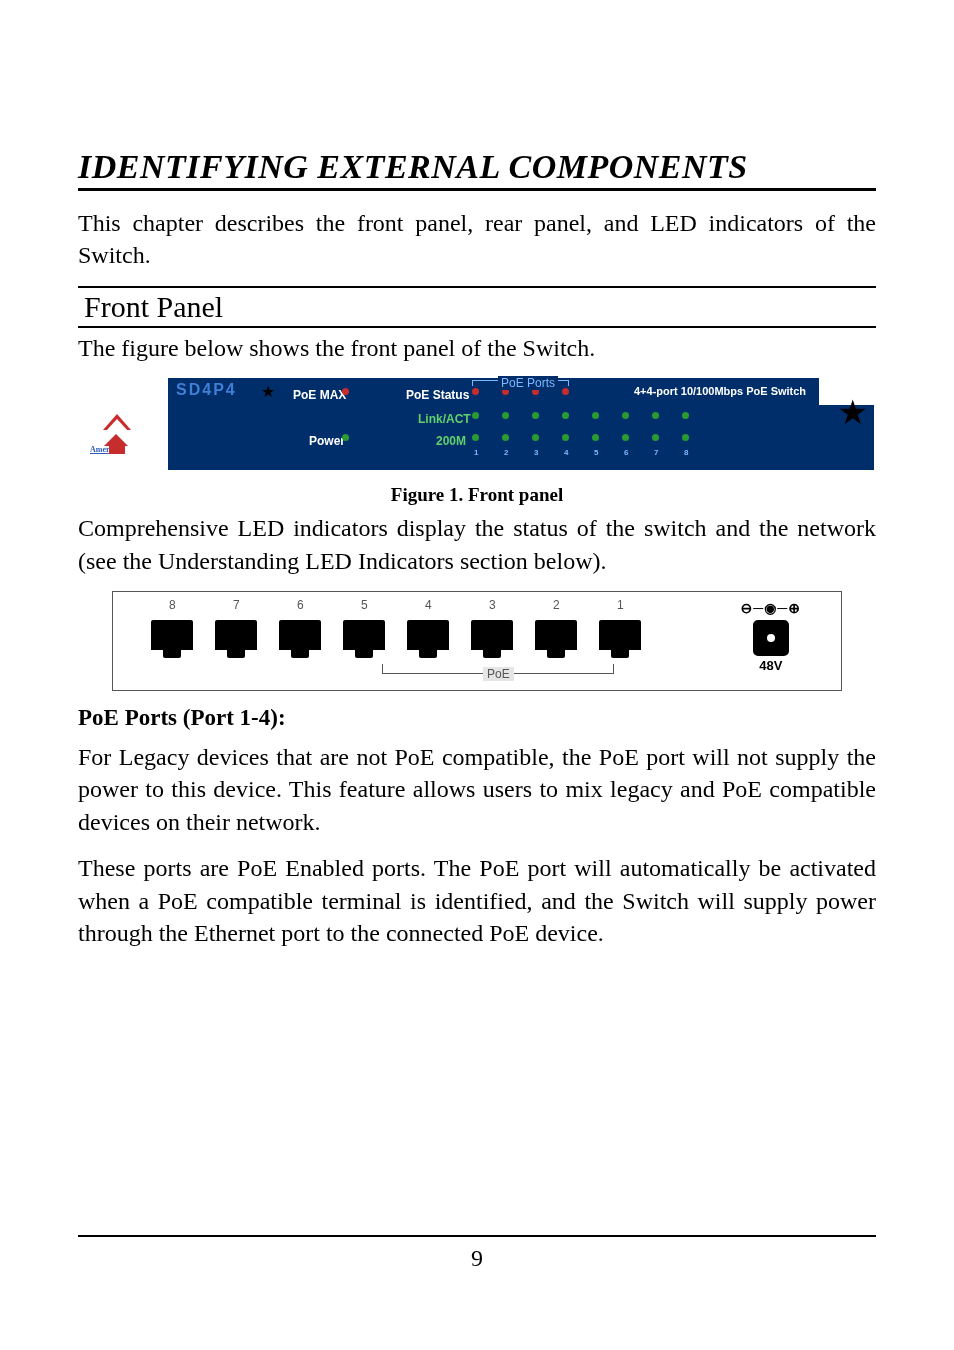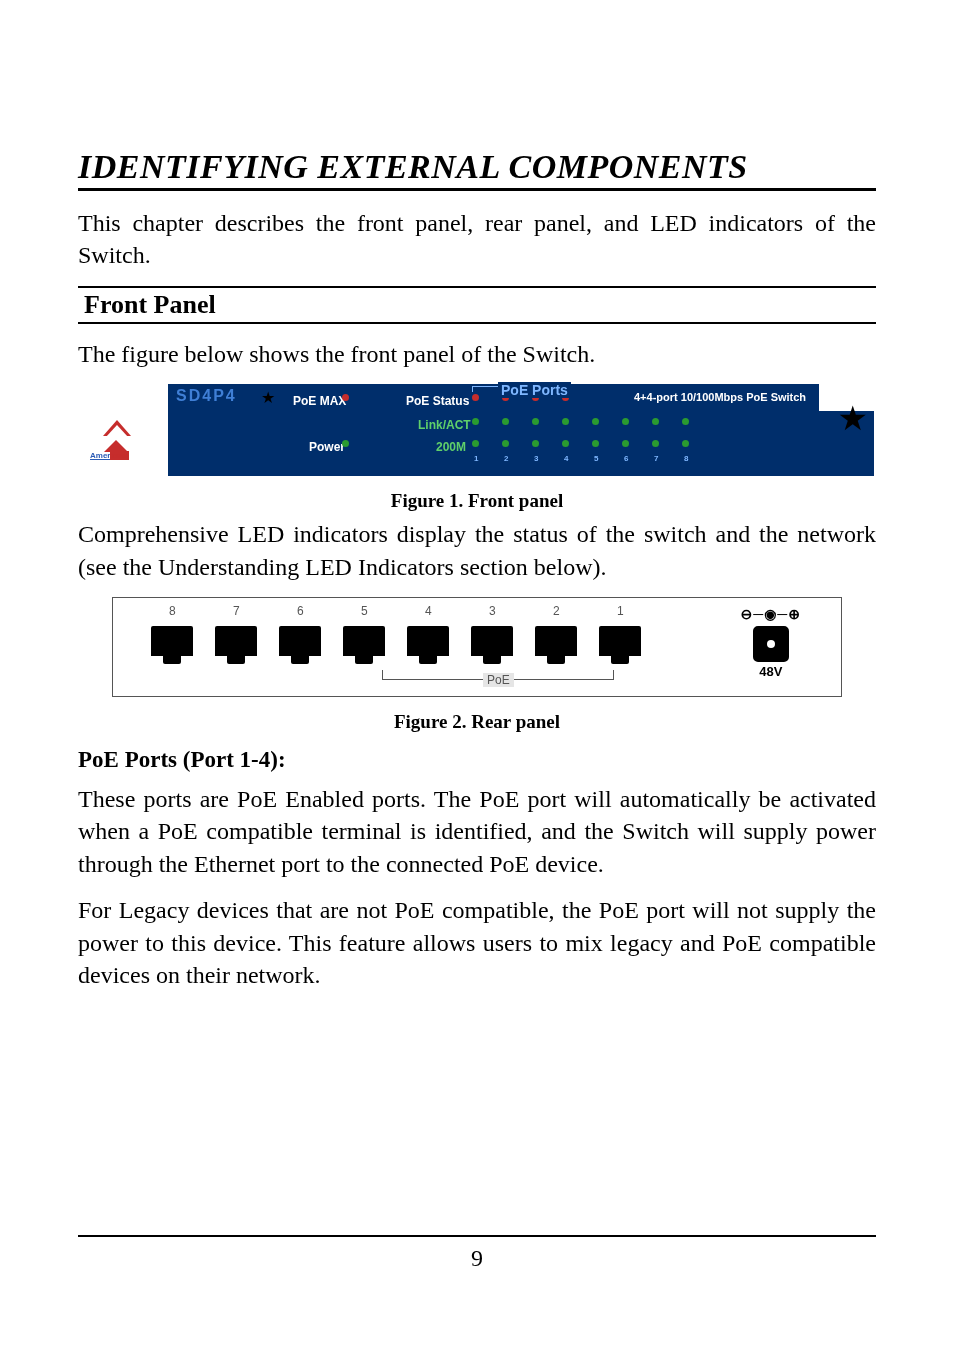--- a/index.html
+++ b/index.html
@@ -26,27 +26,26 @@
       background: #000;
       margin-bottom: 16px;
     }
     .body-text {
       font-size: 24px;
       line-height: 1.35;
       text-align: justify;
       margin-bottom: 14px;
     }
     .h2 {
-      font-size: 26px;
+      font-size: 30px;
       padding: 2px 6px 2px 6px;
       border-top: 2px solid #000;
       border-bottom: 2px solid #000;
       margin-top: 14px;
-      margin-bottom: 14px;
-      font-weight: bold;
+      margin-bottom: 4px;
     }
     
     .front-figure {
       margin-top: 14px;
       width: 796px;
       height: 92px;
       position: relative;
       background: #fff;
     }
     .fp-top { height: 27px; background:#002e6b; position:relative; }
@@ -92,21 +91,21 @@
     .fp-led { width:7px; height:7px; border-radius:50%; position:absolute; }
     .red { background:#c62d2c; }
     .green { background:#2a9b30; }
     .fp-portnum {
       position:absolute; color:#7fb7ff; font-family:Arial, sans-serif; font-size:8px; font-weight:700;
     }
     .fp-bracket {
       position:absolute; border:1px solid #7fb7ff; border-bottom:none; height:6px;
     }
     .fp-bracket-label {
-      position:absolute; color:#7fb7ff; font-family:Arial, sans-serif; font-size:14px; font-weight:700;
+      position:absolute; color:#7fb7ff; font-family:Arial, sans-serif; font-size:12px; font-weight:400;
     }
     .fp-triangle-left {
       position:absolute; left:25px; top:36px; width:0; height:0;
       border-left:14px solid transparent; border-right:14px solid transparent;
       border-bottom:16px solid #c62d2c;
     }
     .fp-triangle-left::after {
       content:""; position:absolute; left:-11px; top:5px; width:0; height:0;
       border-left:11px solid transparent; border-right:11px solid transparent;
       border-bottom:12px solid #fff;
@@ -114,21 +113,21 @@
     .fp-amer {
       position:absolute; left:12px; top:56px; width:64px; height:20px;
     }
     .fp-amer-tri {
       position:absolute; left:14px; top:0; width:0;height:0;
       border-left:12px solid transparent; border-right:12px solid transparent;
       border-bottom:12px solid #c62d2c;
     }
     .fp-amer-text {
       position:absolute; left:0; top:11px;
-      font-family:Liberation Sans, sans-serif; font-size:8px; font-weight:700; color:#000;
+      font-family:Liberation Serif, serif; font-size:8px; font-weight:700; color:#000;
     }
     .fp-amer-text .blue { color:#2b5bb5; }
     .fp-amer-text .red  { color:#c62d2c; }
     .fp-star-right {
       position:absolute; right:6px; top:14px; color:#000; font-size:34px;
     }
     .figure-caption {
       text-align:center; font-size:19px; font-weight:700; margin:14px 0 6px 0;
     }
 
@@ -314,24 +313,23 @@
     <div class="rp-bracket"></div>
     <span class="rp-bracket-label">PoE</span>
 
     <div class="rp-power-grp">
       <div class="rp-polarity">⊖─◉─⊕</div>
       <div class="rp-jack"></div>
       <div class="rp-voltage">48V</div>
     </div>
   </div>
 
-  <div class="figure-caption">Figure 2. Rear panel</div>
 
   <p class="bold">PoE Ports (Port 1-4):</p>
+  <p class="body-text">For Legacy devices that are not PoE compatible, the PoE port will not supply the power to this device. This feature allows users to mix legacy and PoE compatible devices on their network.</p>
   <p class="body-text">These ports are PoE Enabled ports. The PoE port will automatically be activated when a PoE compatible terminal is identified, and the Switch will supply power through the Ethernet port to the connected PoE device.</p>
-  <p class="body-text">For Legacy devices that are not PoE compatible, the PoE port will not supply the power to this device. This feature allows users to mix legacy and PoE compatible devices on their network.</p>
 
 </div>
 
 <div class="page-footer">
   <div class="footer-rule"></div>
   <div class="footer-num">9</div>
 </div>
 
 </body></html>

